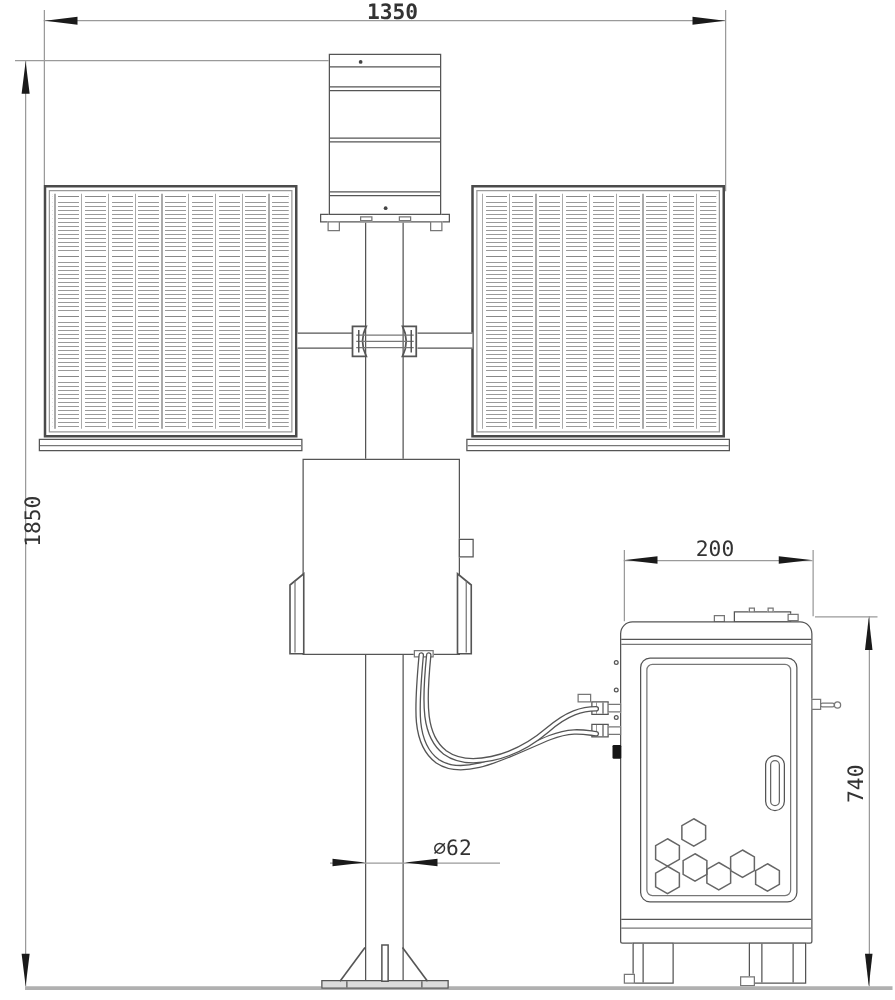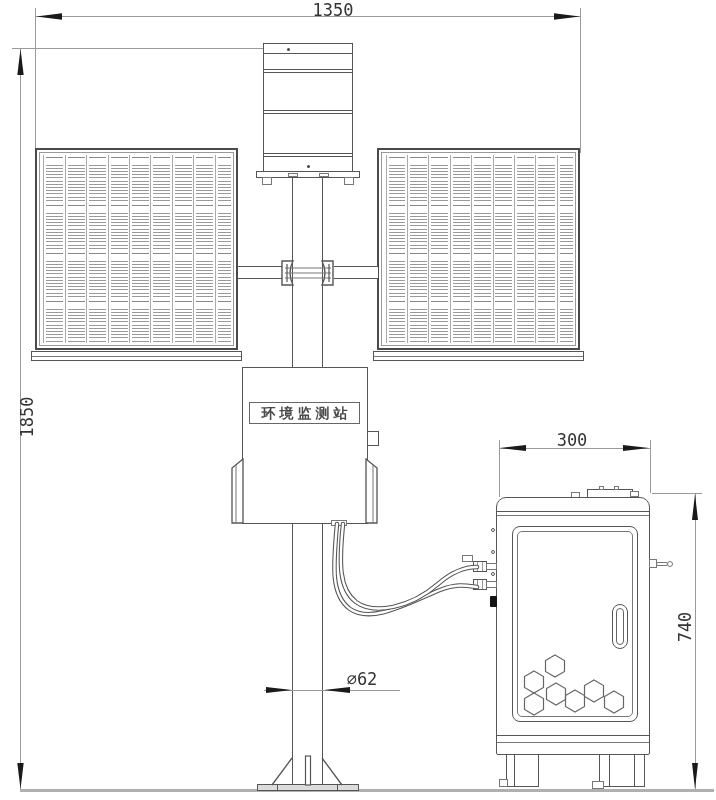--- a/index.html
+++ b/index.html
@@ -36,21 +36,21 @@
 </head>
 <body>
 
 <div id="canvas">
 
   <div class="abs" style="left:20px; top:789px; width:694px; height:3px; background:#b0b0b0;"></div>
 
   <div class="vl" style="left:35px; top:8px; height:140px;"></div>
   <div class="vl" style="left:580px; top:8px; height:145px;"></div>
   <div class="hl" style="left:35px; top:16px; width:545px;"></div>
-  <div class="dimtext" style="left:283px; top:0px; width:100px;">1350</div>
+  <div class="dimtext" style="left:264px; top:0px; width:100px;font-weight:bold;">1350</div>
 
   <div class="hl" style="left:12px; top:48px; width:251px;"></div>
   <div class="vl" style="left:20px; top:48px; height:741px;"></div>
   <div class="dimtext rot" style="left:-8px; top:407px; width:70px; height:20px;">1850</div>
 
   <div class="panel" style="left:35px; top:148px;">
     <div class="inner"></div>
     <div class="cells"></div>
   </div>
   <div class="rail" style="left:31px; top:351px; width:211px;">
@@ -77,21 +77,20 @@
   <div class="outl" style="left:263px; top:43px; width:90px; height:129px;">
     <div class="hl sline" style="left:0; right:0; width:auto; top:9px;"></div>
     <div class="band" style="top:25px;"></div>
     <div class="band" style="top:66px;"></div>
     <div class="band" style="top:109px;"></div>
     <div class="dot" style="left:23px; top:4px;"></div>
     <div class="dot" style="left:43px; top:121px;"></div>
   </div>
 
   <div class="outl" style="left:242px; top:367px; width:126px; height:157px;"></div>
-  <div id="banner">环境监测站</div>
   <div class="outl" style="left:367px; top:431px; width:12px; height:15px; border-width:1.3px;"></div>
   <div class="abs" style="left:236px; top:481px; width:6px; height:13px; background:#1a1a1a;
               background-image:repeating-linear-gradient(180deg, rgba(255,255,255,0) 0 2px, #fff 2px 3px);"></div>
   <div class="outl-thin" style="left:331px; top:520px; width:16px; height:6px;"></div>
 
   <div class="abs" style="left:257px; top:784px; width:102px; height:7px; border:1.2px solid #555; background:#dcdcdc;">
     <div class="vl sline" style="left:19px; top:0; height:5px;"></div>
     <div class="vl sline" style="left:79px; top:0; height:5px;"></div>
   </div>
 
@@ -137,21 +136,21 @@
   <div class="hinge" style="left:491px; top:550px;"></div>
   <div class="hinge" style="left:491px; top:572px;"></div>
 
   <div class="outl-thin" style="left:649px; top:559px; width:8px; height:9px; border-width:1.2px;"></div>
   <div class="outl-thin" style="left:656px; top:562px; width:12px; height:4px; border-width:1px; border-radius:2px;"></div>
   <div class="outl-thin" style="left:667px; top:561px; width:6px; height:6px; border-width:1px; border-radius:50%;"></div>
 
   <div class="vl" style="left:499px; top:440px; height:57px;"></div>
   <div class="vl" style="left:650px; top:440px; height:53px;"></div>
   <div class="hl" style="left:499px; top:448px; width:151px;"></div>
-  <div class="dimtext" style="left:522px; top:430px; width:100px;">300</div>
+  <div class="dimtext" style="left:522px; top:430px; width:100px;">200</div>
 
   <div class="hl" style="left:652px; top:493px; width:50px;"></div>
   <div class="vl" style="left:695px; top:493px; height:296px;"></div>
   <div class="dimtext rot" style="left:650px; top:617px; width:70px; height:20px;">740</div>
 
   <div class="hl" style="left:264px; top:690px; width:136px;"></div>
   <div class="dimtext" style="left:322px; top:669px; width:80px;">∅62</div>
 
   <svg width="716" height="800" viewBox="0 0 716 800" style="position:absolute; left:0; top:0; pointer-events:none;">
 

